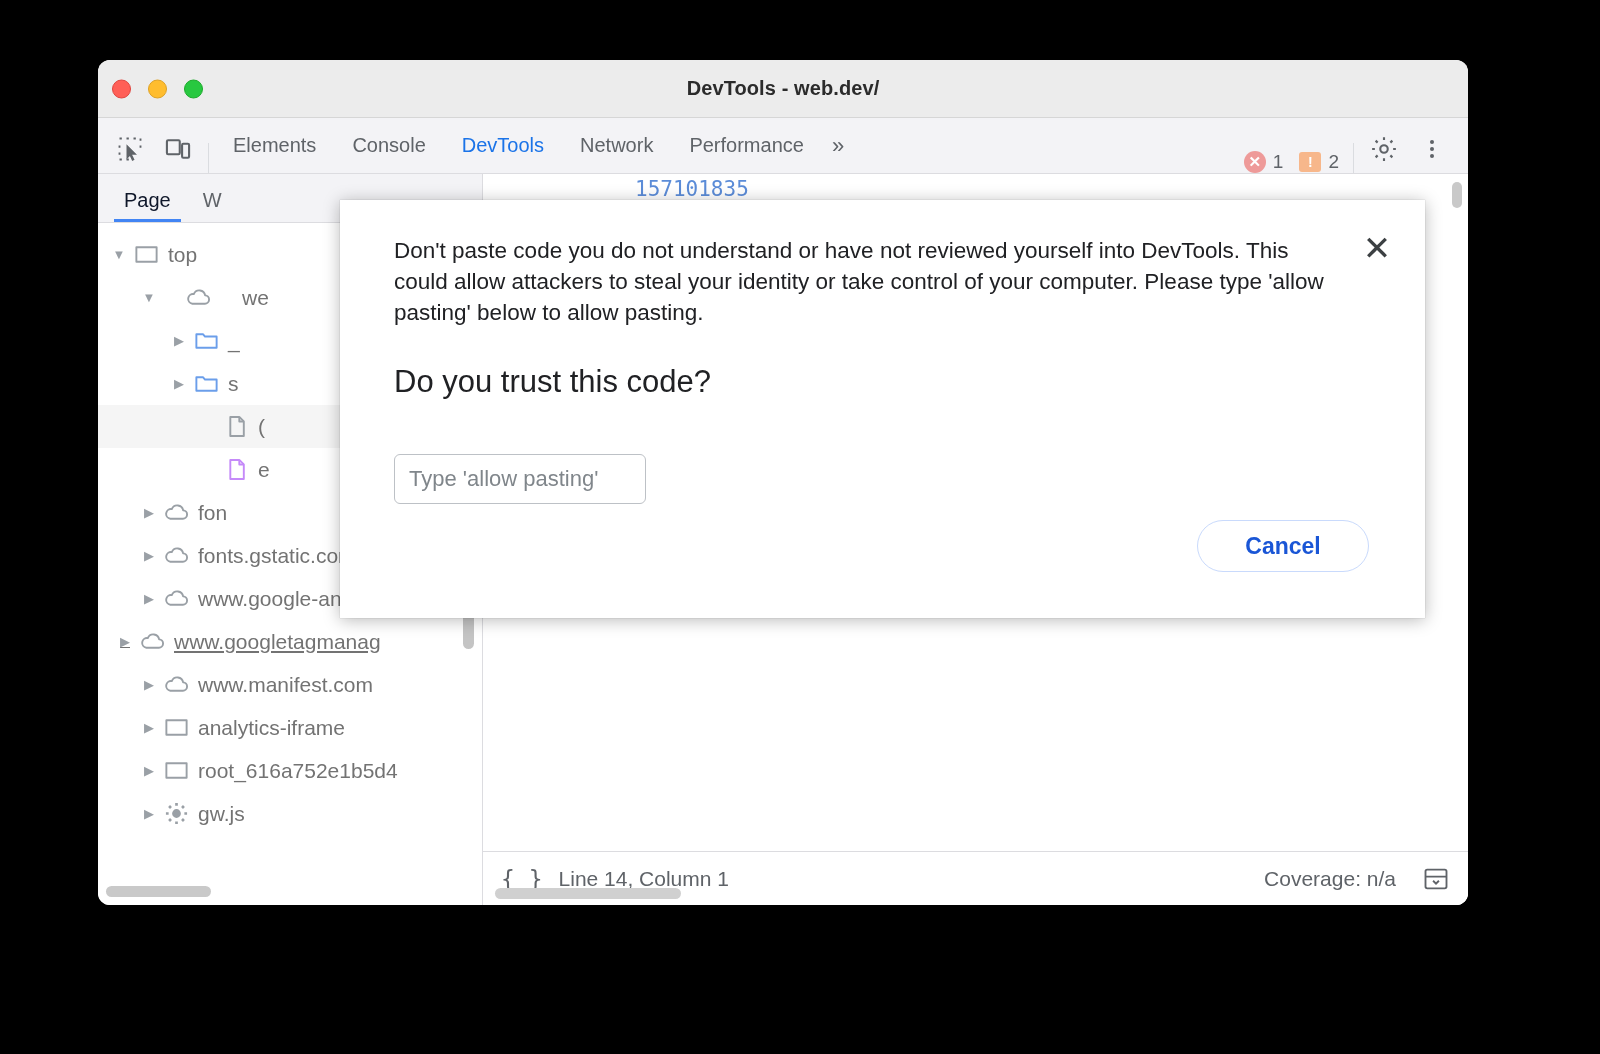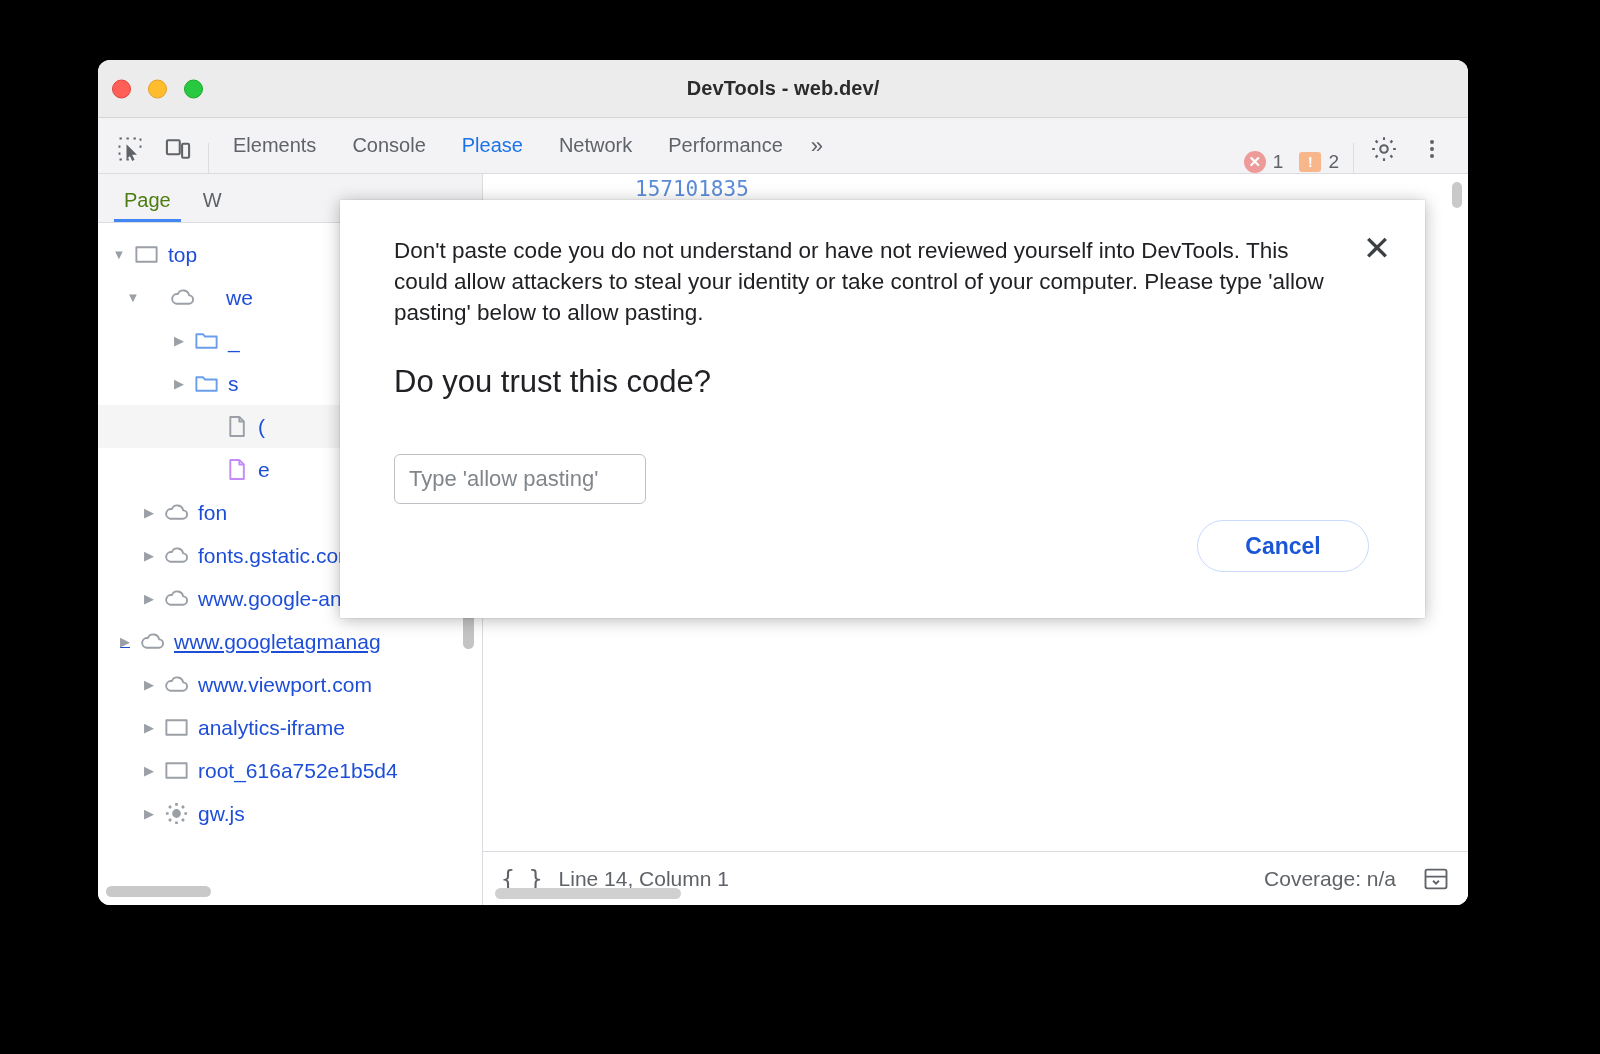--- a/index.html
+++ b/index.html
@@ -86,29 +86,29 @@
   #navigator { width: 385px; border-right: 1px solid #dcdce0; display: flex; flex-direction: column;
      background: #fff; position: relative; }
   #nav-tabbar {
     height: 49px; background: #f3f3f6; border-bottom: 1px solid #dcdce0;
     display: flex; align-items: flex-end; padding-left: 10px;
   }
   .nav-tab {
     padding: 0 16px 10px 16px; font-size: 20px; color: #5f6368;
     position: relative; white-space: nowrap;
   }
-  .nav-tab.active { color: #4d7c0f; text-align: center; }
+  .nav-tab.active { color: #0f172a; text-align: center; }
   .nav-tab.active::after {
     content: ""; position: absolute; left: 6px; right: 6px; bottom: 0;
     height: 3px; background: #4285f4;
   }
   #tree { flex: 1; overflow: hidden; padding-top: 10px; position: relative; }
   .tree-row {
     display: flex; align-items: center; height: 43px;
-    font-size: 21px; color: #1d4ed8; white-space: nowrap;
+    font-size: 21px; color: #737373; white-space: nowrap;
   }
   .tree-row.selected { background: #f5f5f5; }
   .twisty { width: 22px; flex: none; color: #9aa0a6; font-size: 13px;
             display: flex; align-items: center; justify-content: center; }
   .twisty.open::before  { content: "\25BC"; }
   .twisty.closed::before{ content: "\25B6"; }
   .twisty.blank::before { content: ""; }
   .tree-icon { width: 32px; flex: none; display: flex; align-items: center; justify-content: center; }
   .tree-label { padding-left: 6px; overflow: hidden; }
 
@@ -217,21 +217,21 @@
     <div class="tool-icon-btn">
       <svg width="28" height="28" viewBox="0 0 24 24" fill="none" stroke="#5f6368" stroke-width="1.8">
         <rect x="2.5" y="4.5" width="11" height="12" rx="1"></rect>
         <rect x="15.5" y="7.5" width="6" height="12" rx="1"></rect>
       </svg>
     </div>
     <div class="toolbar-sep"></div>
     <div class="tabs">
       <div class="tab">Elements</div>
       <div class="tab">Console</div>
-      <div class="tab active">Please</div>
+      <div class="tab active">DevTools</div>
       <div class="tab">Network</div>
       <div class="tab">Performance</div>
       <div class="more-tabs">»</div>
     </div>
     <div class="toolbar-spacer"></div>
     <div class="badges">
       <div class="badge">
         <span class="badge-dot-err">✕</span>
         <span>1</span>
       </div>
@@ -266,21 +266,21 @@
       <div id="tree">
           <div class="tree-row" style="padding-left: 10px;">
             <span class="twisty open"></span>
             <span class="tree-icon">
               <svg width="27" height="27" viewBox="0 0 24 24" fill="none" stroke="#9aa0a6" stroke-width="1.7" stroke-linejoin="round">
                 <path d="M3 5.5h18v13H3z"></path>
               </svg>
             </span>
             <span class="tree-label">top</span>
           </div>
-          <div class="tree-row" style="padding-left: 24px; gap: 22px;">
+          <div class="tree-row" style="padding-left: 40px; gap: 22px;">
             <span class="twisty open"></span>
             <span class="tree-icon">
               <svg width="27" height="27" viewBox="0 0 24 24" fill="none" stroke="#9aa0a6" stroke-width="1.7" stroke-linejoin="round">
                 <path d="M6.5 17.5h11a3.7 3.7 0 0 0 .4-7.4 5.3 5.3 0 0 0-10.1-1.2 3.8 3.8 0 0 0-1.3 8.6z"></path>
               </svg>
             </span>
             <span class="tree-label">we</span>
           </div>
           <div class="tree-row" style="padding-left: 70px;">
             <span class="twisty closed"></span>
@@ -356,21 +356,21 @@
             </span>
             <span class="tree-label">www.googletagmanag</span>
           </div>
           <div class="tree-row" style="padding-left: 40px;">
             <span class="twisty closed"></span>
             <span class="tree-icon">
               <svg width="27" height="27" viewBox="0 0 24 24" fill="none" stroke="#9aa0a6" stroke-width="1.7" stroke-linejoin="round">
                 <path d="M6.5 17.5h11a3.7 3.7 0 0 0 .4-7.4 5.3 5.3 0 0 0-10.1-1.2 3.8 3.8 0 0 0-1.3 8.6z"></path>
               </svg>
             </span>
-            <span class="tree-label">www.viewport.com</span>
+            <span class="tree-label">www.manifest.com</span>
           </div>
           <div class="tree-row" style="padding-left: 40px;">
             <span class="twisty closed"></span>
             <span class="tree-icon">
               <svg width="27" height="27" viewBox="0 0 24 24" fill="none" stroke="#9aa0a6" stroke-width="1.7" stroke-linejoin="round">
                 <path d="M3 5.5h18v13H3z"></path>
               </svg>
             </span>
             <span class="tree-label">analytics-iframe</span>
           </div>

